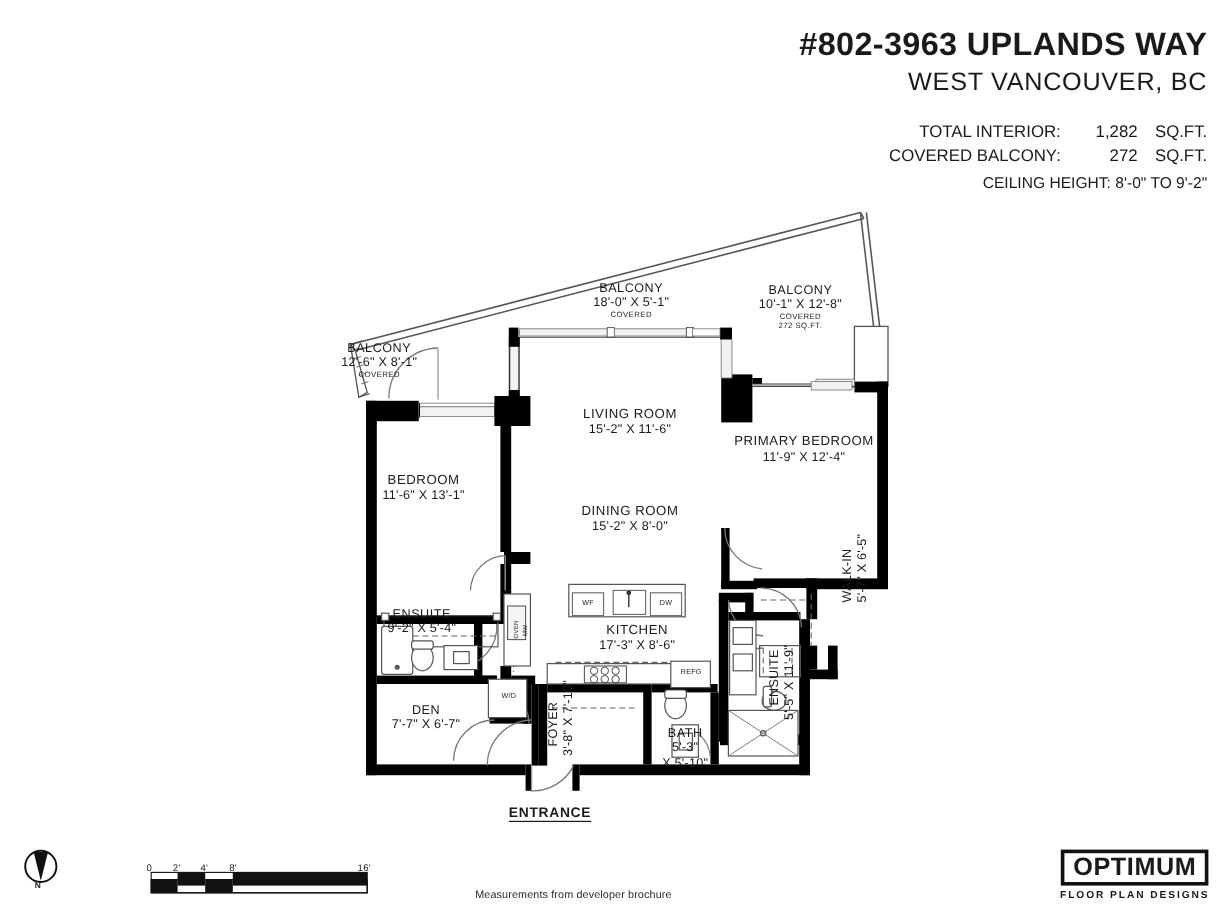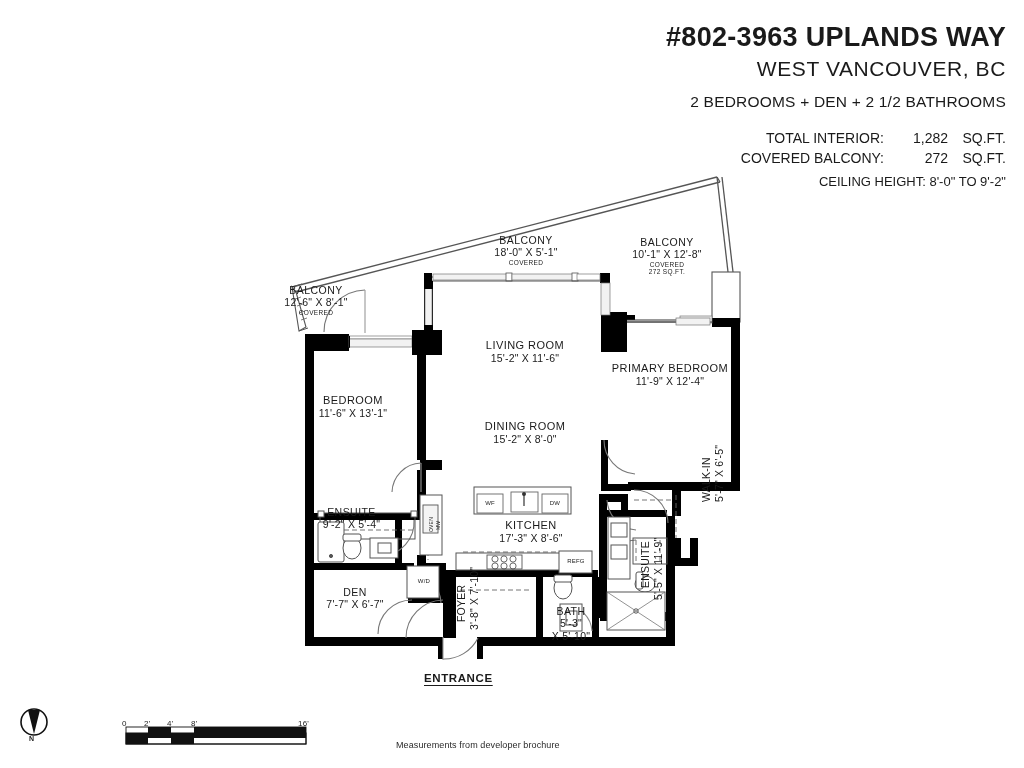--- a/index.html
+++ b/index.html
@@ -52,21 +52,20 @@
   .scalenums span{position:absolute;}
 </style>
 </head>
 <body>
 
 <div class="page">
 
   <div class="header">
     <div class="addr">#802-3963 UPLANDS WAY</div>
     <div class="city">WEST VANCOUVER, BC</div>
-    <div class="beds">2 BEDROOMS + DEN + 2 1/2 BATHROOMS</div>
     <div class="stats">
       <div class="statrow">
         <span class="statlabel b">TOTAL INTERIOR:</span>
         <span class="statval b">1,282</span>
         <span class="statunit b">SQ.FT.</span>
       </div>
       <div class="statrow">
         <span class="statlabel">COVERED BALCONY:</span>
         <span class="statval">272</span>
         <span class="statunit">SQ.FT.</span>
@@ -448,14 +447,20 @@
   <div class="scalenums" style="left:120px;top:719px;width:200px;height:14px;">
     <span style="left:2px;">0</span>
     <span style="left:24px;">2'</span>
     <span style="left:47px;">4'</span>
     <span style="left:71px;">8'</span>
     <span style="left:178px;">16'</span>
   </div>
 
   <div style="position:absolute;left:29px;top:735px;font-size:7px;font-weight:bold;">N</div>
 
+  <div class="logo">
+    <div class="logobox">
+      <div class="logotxt">OPTIMUM</div>
+    </div>
+    <div class="logosub">FLOOR PLAN DESIGNS</div>
+  </div>
 
 </div>
 
 </body></html>

